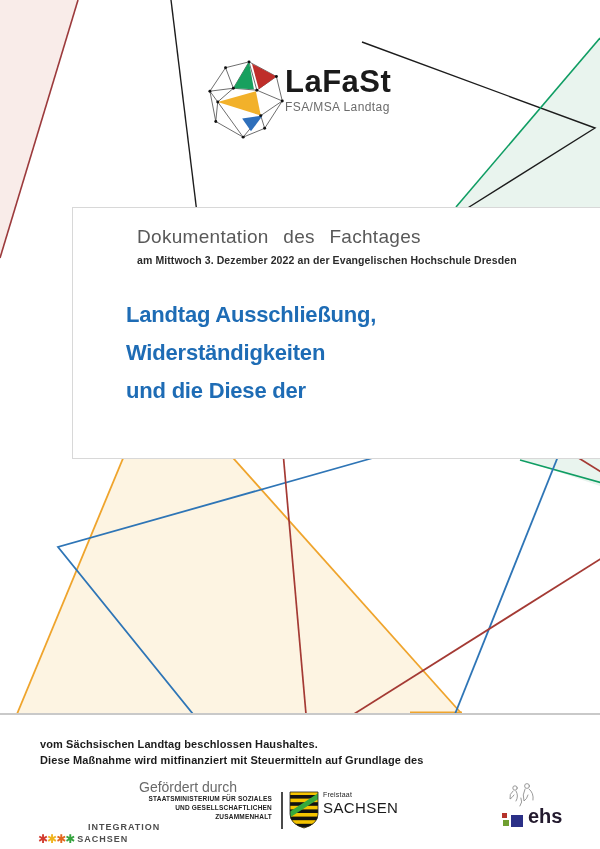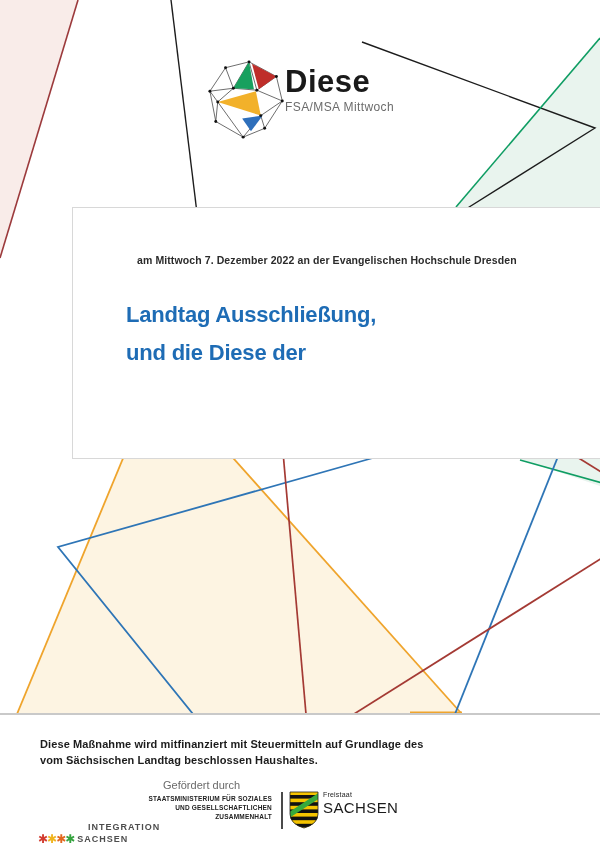--- a/index.html
+++ b/index.html
@@ -15,21 +15,21 @@
   .title-box{position:absolute;left:72px;top:207px;width:528px;height:252px;background:#fff;
              border:1px solid #d8d8d8;border-right:none;box-sizing:border-box;z-index:2;}
   .eyebrow{position:absolute;left:64px;top:18px;font-size:19px;color:#595959;word-spacing:9px;letter-spacing:.3px;}
   .date-line{position:absolute;left:64px;top:46px;font-size:10.5px;font-weight:bold;color:#2b2b2b;letter-spacing:.1px;}
   .heading{position:absolute;left:53px;top:88px;font-size:22px;font-weight:bold;letter-spacing:-.2px;
            color:#1e6cb5;line-height:38px;}
   
   .separator{position:absolute;left:0;top:713px;width:600px;height:2px;background:#c9c9c9;z-index:3;}
   .funding{position:absolute;left:40px;top:737px;font-size:11px;font-weight:bold;color:#1c1c1c;
            line-height:15.5px;z-index:3;letter-spacing:.1px;}
-  .sponsored{position:absolute;left:163px;top:779px;font-size:11px;color:#6a6a6a;z-index:3;}
+  .sponsored{position:absolute;left:139px;top:779px;font-size:14px;color:#6a6a6a;z-index:3;}
   .integration{position:absolute;left:38px;top:794px;z-index:3;color:#4d4d4d;}
   .integration .row1{margin-left:50px;font-size:9px;letter-spacing:1px;font-weight:bold;color:#4d4d4d;margin-top:28px;}
   .integration .row2{display:flex;align-items:center;margin-top:1px;}
   .integration .row2 .word{font-size:9px;letter-spacing:1px;font-weight:bold;color:#4d4d4d;margin-left:3px;}
   .puzzle{font-size:12px;line-height:12px;margin-right:-1px;}
   .puzzle.p1{color:#d23b2f}.puzzle.p2{color:#f0b51f}.puzzle.p3{color:#e2671f}.puzzle.p4{color:#35a33f}
   .ministry{position:absolute;left:140px;top:795px;width:132px;text-align:right;font-size:6.5px;
             font-weight:bold;color:#222;line-height:1.35;letter-spacing:.2px;z-index:3;}
   .ministry span{display:block;}
   .vdivider{position:absolute;left:281px;top:792px;width:1.5px;height:37px;background:#4a4a4a;z-index:3;}
@@ -104,37 +104,39 @@
         <circle cx="60" cy="75" r="1.5"></circle>
       <circle cx="78" cy="47" r="1.5"></circle>
         <circle cx="72" cy="22" r="1.5"></circle>
         <circle cx="28" cy="34" r="1.5"></circle>
       <circle cx="52" cy="36" r="1.5"></circle>
         <circle cx="56" cy="62" r="1.5"></circle>
         <circle cx="12" cy="48" r="1.5"></circle>
     </g>
   </svg>
   <div class="logo-text">
-    <div class="logo-title">Diese</div>
-    <div class="logo-sub">FSA/MSA Mittwoch</div>
+    <div class="logo-title">LaFaSt</div>
+    <div class="logo-sub">FSA/MSA Landtag</div>
   </div>
 
   <div class="title-box">
-    <div class="date-line">am Mittwoch 7. Dezember 2022 an der Evangelischen Hochschule Dresden</div>
+    <div class="eyebrow">Dokumentation des Fachtages</div>
+    <div class="date-line">am Mittwoch 3. Dezember 2022 an der Evangelischen Hochschule Dresden</div>
     <div class="heading">
       <div>Landtag Ausschließung,</div>
+      <div>Widerständigkeiten</div>
       <div>und die Diese der</div>
     </div>
   </div>
 
   <div class="separator"></div>
 
   <div class="funding">
+    <div>vom Sächsischen Landtag beschlossen Haushaltes.</div>
     <div>Diese Maßnahme wird mitfinanziert mit Steuermitteln auf Grundlage des</div>
-    <div>vom Sächsischen Landtag beschlossen Haushaltes.</div>
   </div>
 
   <div class="sponsored">Gefördert durch</div>
 
   <div class="integration">
     <div class="row1">INTEGRATION</div>
     <div class="row2">
       <span class="puzzle p1">✱</span>
       <span class="puzzle p2">✱</span>
       <span class="puzzle p3">✱</span>
@@ -166,14 +168,33 @@
       <rect x="0" y="32.8" width="30" height="3.6" fill="#111"></rect>
       <rect x="-6" y="12" width="44" height="5" fill="#37a93c" transform="rotate(-33 15 15)"></rect>
     </g>
     <path d="M1,1 H29 V23 Q29,33 15,37 Q1,33 1,23 Z" fill="none" stroke="#222" stroke-width="0.8"></path>
   </svg>
   <div class="saxony-text">
     <div class="saxony-small">Freistaat</div>
     <div class="saxony-large">SACHSEN</div>
   </div>
 
+  <div class="ehs">
+    <svg class="ehs-figures" width="40" height="28" viewBox="0 0 40 28">
+      <g fill="none" stroke="#8f8f8f" stroke-width="0.9" stroke-linecap="round">
+        <circle cx="12" cy="6" r="2.2"></circle>
+        <path d="M10,9 q-4,3 -3,8 q2,-1 4,-4"></path>
+        <path d="M13,9 q3,5 0,10"></path>
+        <circle cx="24" cy="4" r="2.4"></circle>
+        <path d="M22,7 q-3,6 -1,12 q3,-2 4,-6"></path>
+        <path d="M26,7 q5,4 4,11"></path>
+        <path d="M18,16 q2,4 -1,8"></path>
+      </g>
+    </svg>
+    <div class="ehs-squares">
+      <div class="sq sq-red"></div>
+      <div class="sq sq-green"></div>
+      <div class="sq sq-navy"></div>
+    </div>
+    <div class="ehs-label">ehs</div>
+  </div>
 
 </div>
 
 </body></html>

